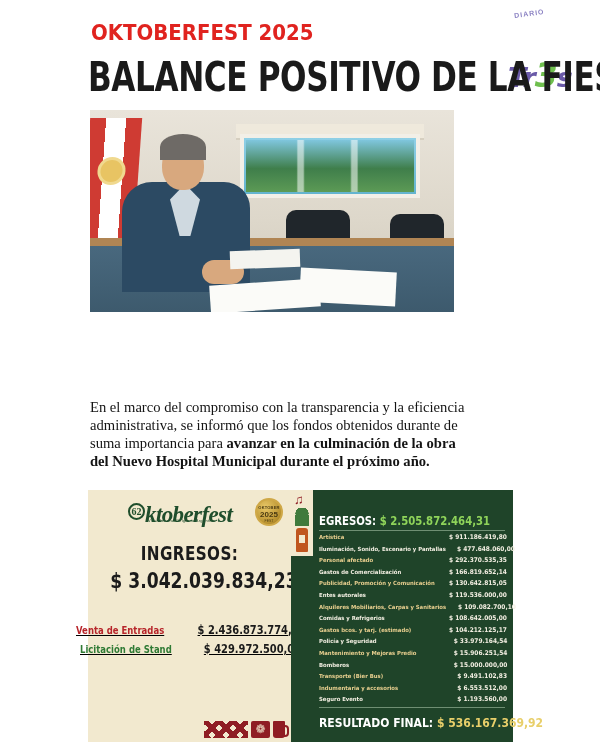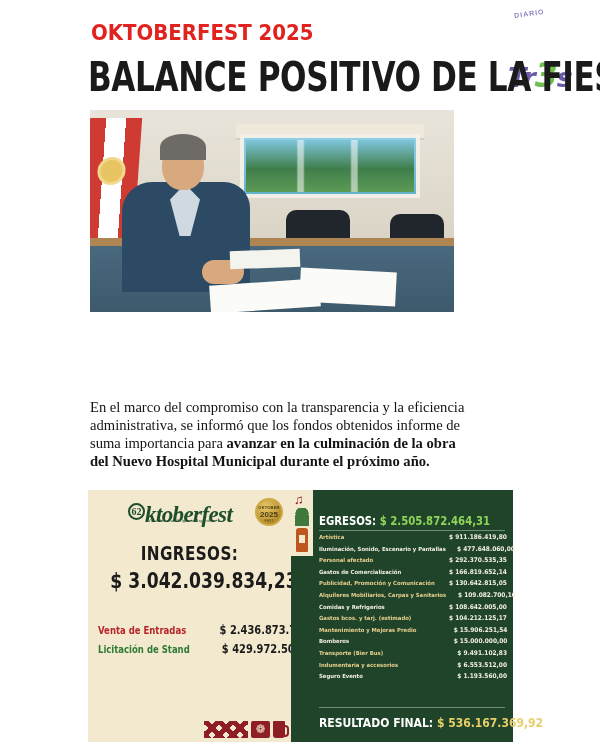--- a/index.html
+++ b/index.html
@@ -158,22 +158,23 @@
     transform:scaleX(0.8); letter-spacing:0.5px;
   }
   .ing-total {
     position:absolute; left:0; top:78px; width:100%;
     text-align:center; font-family:"DejaVu Sans", sans-serif;
     font-weight:bold; font-size:22px; color:#1b1b1b;
     transform:scaleX(0.78); letter-spacing:0px; white-space:nowrap;
   }
   .ing-rows { position:absolute; left:10px; top:133px; width:186px; }
   .ing-row {
-    display:flex; align-items:baseline; justify-content:space-between;
+    display:flex; align-items:baseline; justify-content:center;
     margin-bottom:5px;
+    text-decoration:underline;
   }
   .ing-row .lbl {
     font-family:"DejaVu Sans", sans-serif; font-weight:bold;
     font-size:10px; transform:scaleX(0.85); transform-origin:left;
     white-space:nowrap;
   }
   .ing-row .amt {
     font-family:"DejaVu Sans", sans-serif; font-weight:bold;
     font-size:11.5px; color:#1b1b1b; transform:scaleX(0.86);
     transform-origin:right; white-space:nowrap;
@@ -305,21 +306,21 @@
     <div class="ph-man-shirt"></div>
     <div class="ph-man-head"></div>
     <div class="ph-man-hair"></div>
     <div class="ph-hands"></div>
     <div class="ph-paper3"></div>
     <div class="ph-paper1"></div>
     <div class="ph-paper2"></div>
   </div>
 
 
-  <div class="body-copy para-2"><span>En el marco del compromiso con la transparencia y la eficiencia administrativa, se informó que los fondos obtenidos informe de suma importancia para </span><b>avanzar en la culminación de la obra del Nuevo Hospital Municipal durante el próximo año.</b></div>
+  <div class="body-copy para-2"><span>En el marco del compromiso con la transparencia y la eficiencia administrativa, se informó que los fondos obtenidos durante de suma importancia para </span><b>avanzar en la culminación de la obra del Nuevo Hospital Municipal durante el próximo año.</b></div>
 
   <div class="info">
 
     <div class="ingresos">
       <div class="ing-logo">
         <div class="o62">62</div>
         <div class="word">ktoberfest</div>
         <div class="sub">Villa General Belgrano          Argentina</div>
       </div>
       <div class="seal">
@@ -373,31 +374,39 @@
             <span class="amt">$ 292.370.535,35</span>
           </div>
         <div class="eg-row white">
             <span class="lbl">Gastos de Comercialización</span>
             <span class="amt">$ 166.819.652,14</span>
           </div>
         <div class="eg-row tan">
             <span class="lbl">Publicidad, Promoción y Comunicación</span>
             <span class="amt">$ 130.642.815,05</span>
           </div>
+        <div class="eg-row white">
+            <span class="lbl">Entes autorales</span>
+            <span class="amt">$ 119.536.000,00</span>
+          </div>
         <div class="eg-row tan">
             <span class="lbl">Alquileres Mobiliarios, Carpas y Sanitarios</span>
             <span class="amt">$ 109.082.700,10</span>
           </div>
         <div class="eg-row white">
             <span class="lbl">Comidas y Refrigerios</span>
             <span class="amt">$ 108.642.005,00</span>
           </div>
         <div class="eg-row tan">
             <span class="lbl">Gastos bcos. y tarj. (estimado)</span>
             <span class="amt">$ 104.212.125,17</span>
+          </div>
+        <div class="eg-row white">
+            <span class="lbl">Policía y Seguridad</span>
+            <span class="amt">$ 33.979.164,54</span>
           </div>
         <div class="eg-row tan">
             <span class="lbl">Mantenimiento y Mejoras Predio</span>
             <span class="amt">$ 15.906.251,54</span>
           </div>
         <div class="eg-row white">
             <span class="lbl">Bomberos</span>
             <span class="amt">$ 15.000.000,00</span>
           </div>
         <div class="eg-row tan">

